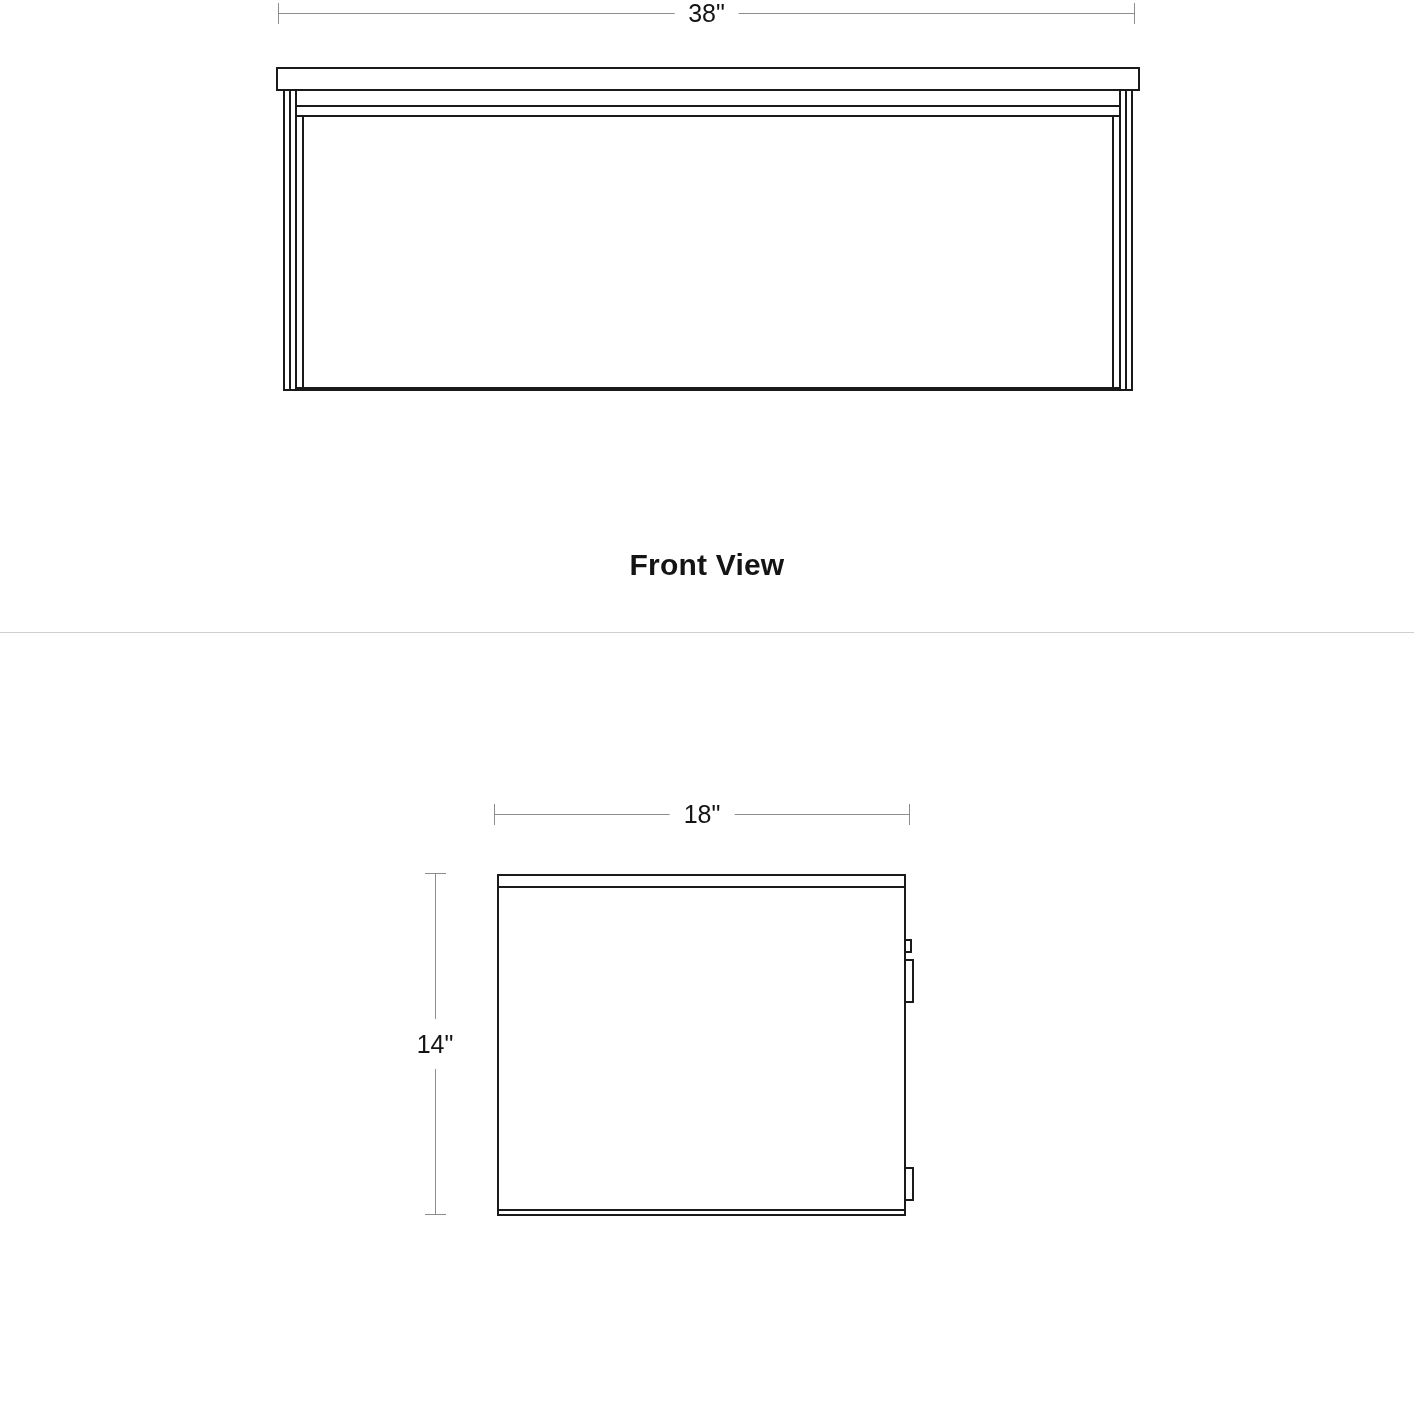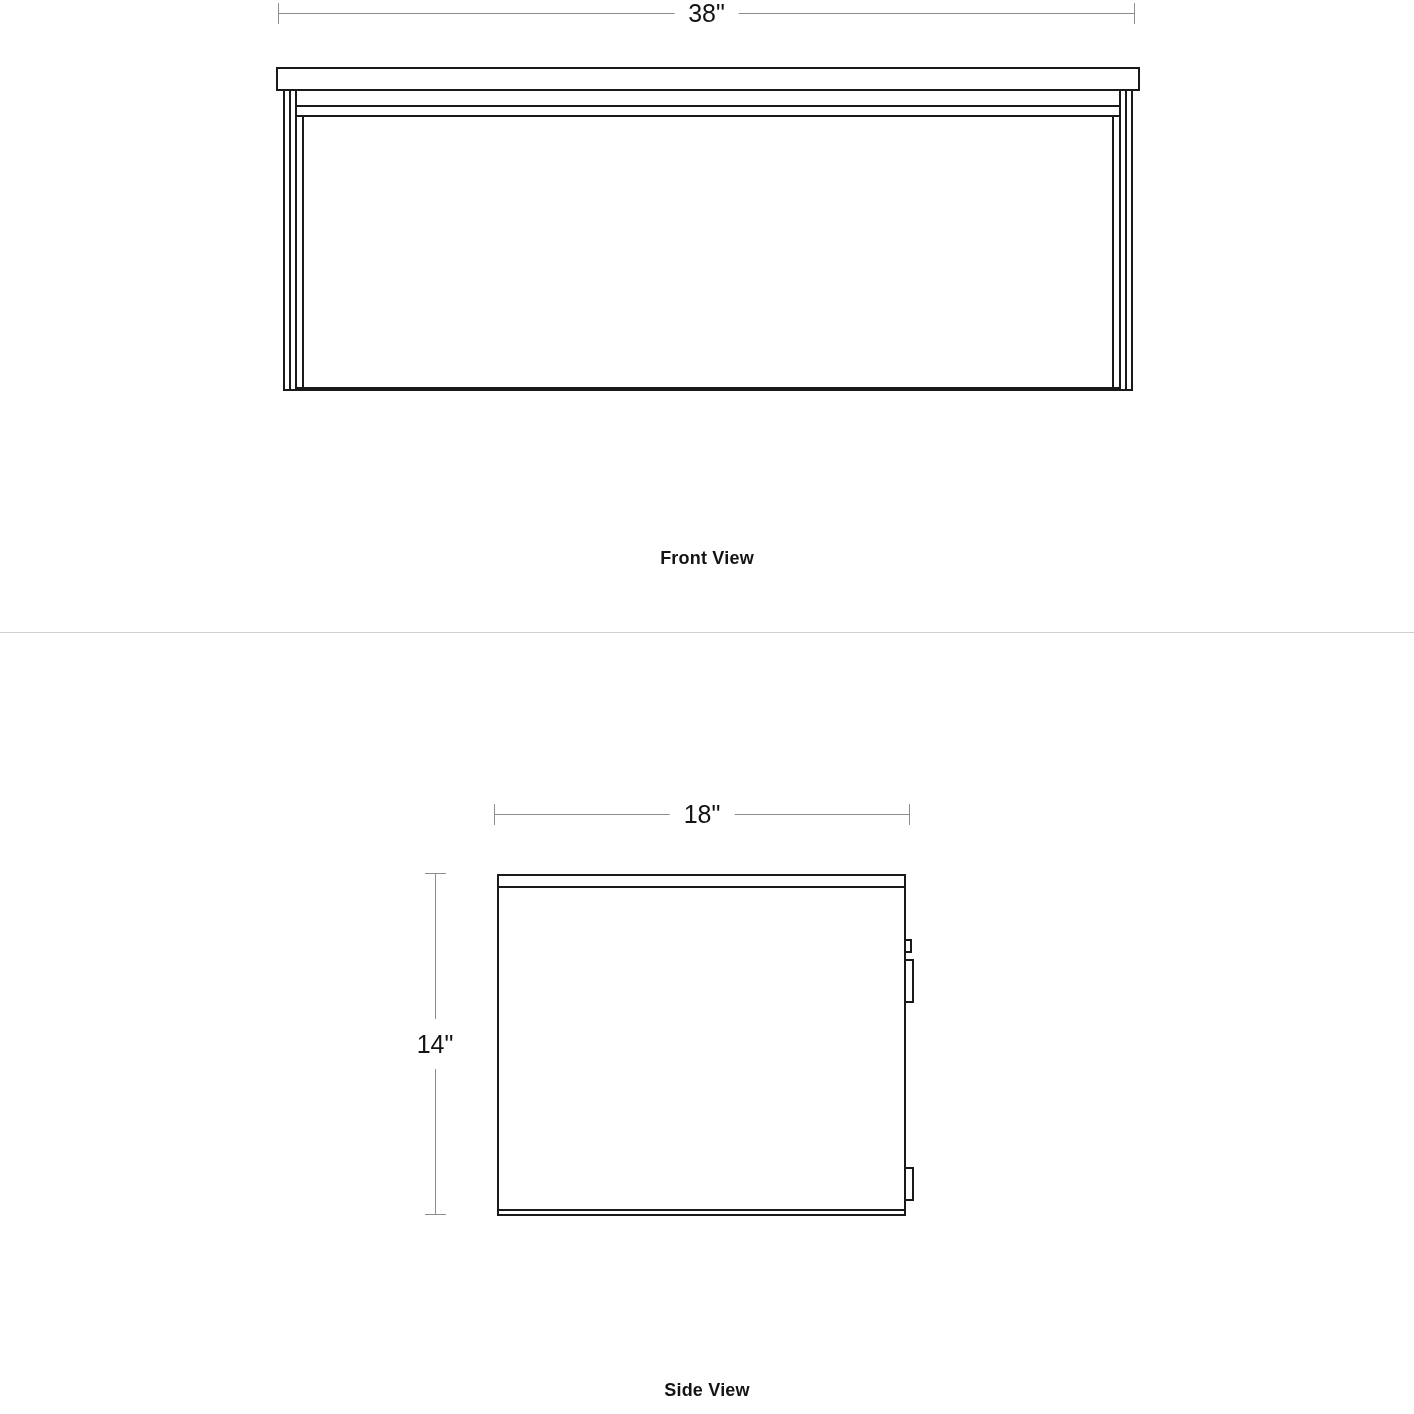--- a/index.html
+++ b/index.html
@@ -31,21 +31,21 @@
     top: 632px;
     width: 1414px;
     height: 1px;
     background: #d0d0d0;
   }
 
   .view-caption {
     position: absolute;
     width: 100%;
     text-align: center;
-    font-size: 18px;
+    font-size: 30px;
     font-weight: 700;
     letter-spacing: 0.2px;
     color: #141414;
   }
 
   
   .dim-h {
     position: absolute;
     height: 30px;
   }
@@ -186,14 +186,13 @@
         <line x1="8" y1="340" x2="415" y2="340"></line>
 
         <rect x="415" y="70" width="6" height="12"></rect>
         <rect x="415" y="90" width="8" height="42"></rect>
 
         <rect x="415" y="298" width="8" height="32"></rect>
       </g>
     </svg>
   </div>
 
-  <div class="view-caption" style="top:748px;">Side View</div>
 </section>
 
 </body></html>

